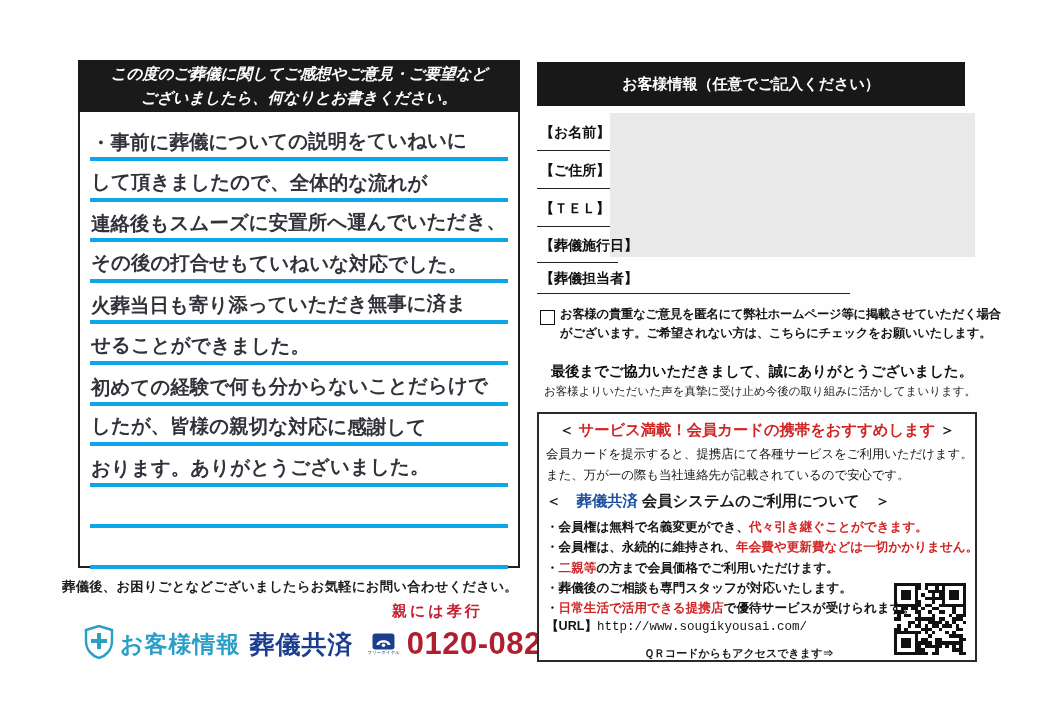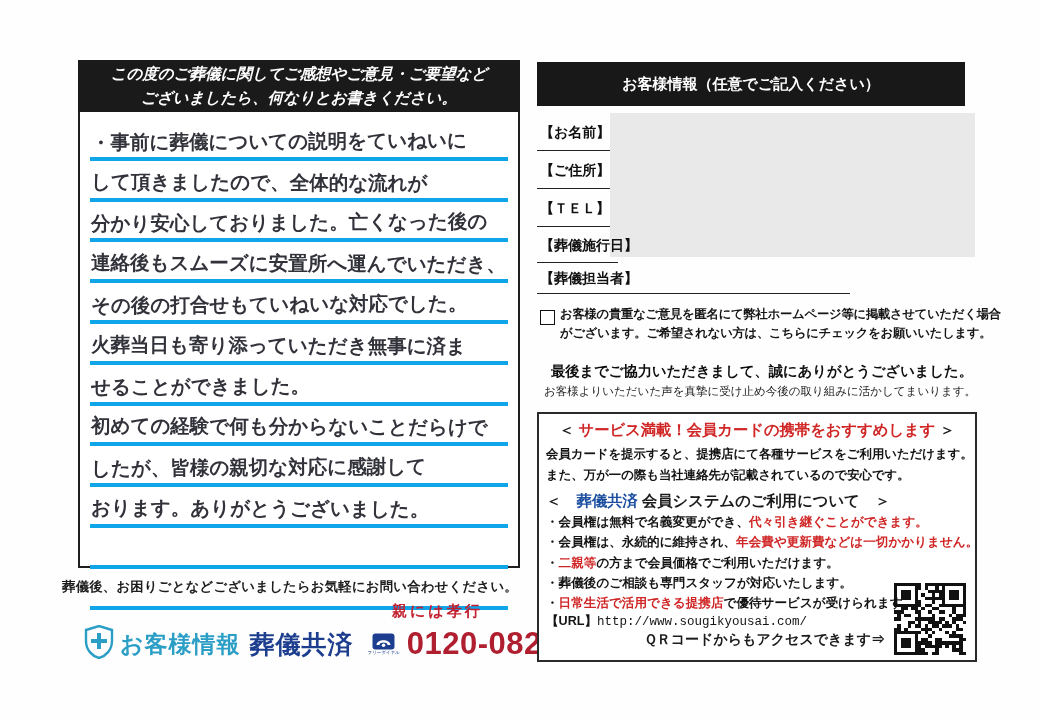--- a/index.html
+++ b/index.html
@@ -41,50 +41,47 @@
   .cb-text{position:absolute;left:560px;font-size:12.3px;font-weight:600;color:#151515;
            white-space:nowrap;letter-spacing:-0.2px;}
   .thanks-bold{position:absolute;left:551px;top:362px;font-size:14.3px;font-weight:700;
                color:#0e0e0e;white-space:nowrap;}
   .thanks-sub{position:absolute;left:544px;top:384px;font-size:11.5px;font-weight:500;
               color:#222;white-space:nowrap;}
   .promo-box{position:absolute;left:537px;top:412px;width:440px;height:250px;box-sizing:border-box;
              border:2px solid #2a2a2a;background:#fff;padding:5px 7px 0 7px;}
   .promo-header{text-align:center;font-size:15.3px;font-weight:700;margin-top:1px;white-space:nowrap;}
   .promo-header .red{color:#d02626;}
-  .promo-line{font-size:12.4px;font-weight:700;margin-top:4.5px;color:#141414;white-space:nowrap;}
+  .promo-line{font-size:12.4px;font-weight:400;margin-top:4.5px;color:#141414;white-space:nowrap;}
   .sys-header{text-align:left;font-size:15.3px;font-weight:700;margin-top:7px;white-space:nowrap;}
   .sys-header .blue{color:#1d4fa0;}
   .bullet{font-size:12.6px;font-weight:600;line-height:20.3px;color:#141414;white-space:nowrap;}
-  .bullets{margin-top:0;}
+  .bullets{margin-top:5px;}
   .bullet .red{color:#d02626;}
   .url-row{font-size:12.6px;font-weight:700;color:#141414;white-space:nowrap;line-height:17px;}
   .url-row .url{font-family:"Liberation Mono",monospace;font-weight:400;font-size:12.5px;}
-  .qr-note{font-size:14px;font-weight:600;margin-left:98px;line-height:17px;white-space:nowrap;}
+  .qr-note{font-size:11px;font-weight:600;margin-left:98px;line-height:17px;white-space:nowrap;margin-top:9px;}
   .qr{position:absolute;right:9px;bottom:5px;width:72px;height:72px;}
 </style>
 </head>
 <body>
 
 <div class="page">
 
   <div class="lp-header">
     <span>この度のご葬儀に関してご感想やご意見・ご要望など</span>
     <span>ございましたら、何なりとお書きください。</span>
   </div>
 
   <div class="writing-box">
     <div class="hw-line">
         <span>・事前に葬儀についての説明をていねいに</span>
       </div>
     <div class="hw-line">
         <span>して頂きましたので、全体的な流れが</span>
-      </div>
-    <div class="hw-line">
-        <span>分かり安心しておりました。亡くなった後の</span>
       </div>
     <div class="hw-line">
         <span>連絡後もスムーズに安置所へ運んでいただき、</span>
       </div>
     <div class="hw-line">
         <span>その後の打合せもていねいな対応でした。</span>
       </div>
     <div class="hw-line">
         <span>火葬当日も寄り添っていただき無事に済ま</span>
       </div>

